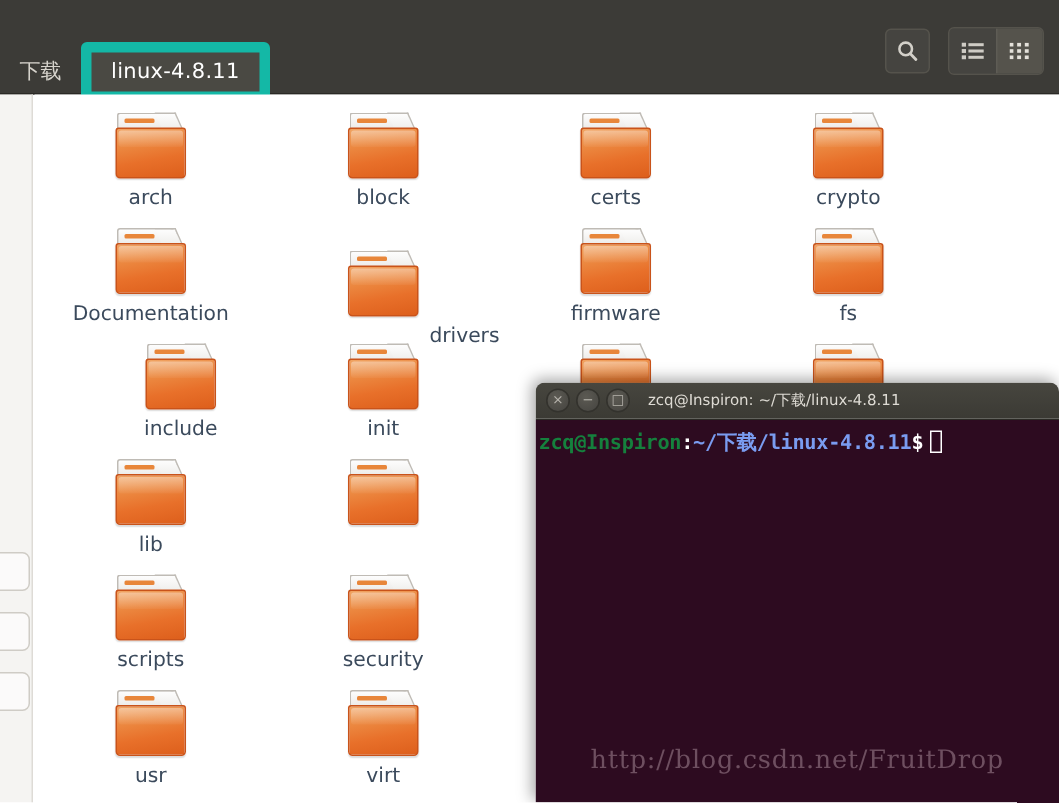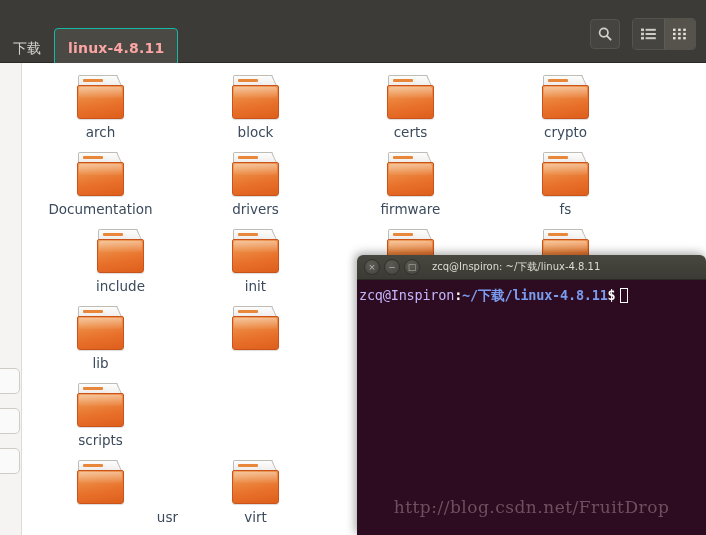--- a/index.html
+++ b/index.html
@@ -51,24 +51,24 @@
     height: 40px;
     padding: 0 13px;
     color: #d6d3cc;
     font-size: 14px;
     line-height: 40px;
     white-space: nowrap;
     box-sizing: border-box;
   }
   .crumb.current {
     background: #4a4943;
-    border: 1px solid #14b8a6;
+    border: 7px solid #14b8a6;
     border-radius: 4px;
-    color: #fca5a5;
-    font-weight: 700;
+    color: #ffffff;
+    font-weight: 400;
     letter-spacing: 0.2px;
   }
   .toolbar-right {
     position: absolute;
     right: 10px; top: 18px;
     display: flex;
     align-items: center;
     gap: 12px;
   }
   .tb-btn {
@@ -248,21 +248,21 @@
     padding: 6px 0 0 2px;
     box-sizing: border-box;
     font-family: "DejaVu Sans Mono", "Liberation Mono", monospace;
     font-size: 13.5px;
   }
   .prompt-line {
     white-space: nowrap;
     line-height: 18px;
     letter-spacing: -0.2px;
   }
-  .p-user { color: #c4b5fd; font-weight: 400; }
+  .p-user { color: #15803d; font-weight: 700; }
   .p-colon { color: #ffffff; font-weight: 700; }
   .p-path { color: #7a9cf0; font-weight: 700; }
   .p-dollar { color: #ffffff; font-weight: 700; }
   .cursor {
     display: inline-block;
     width: 8px; height: 15px;
     border: 1px solid #ffffff;
     vertical-align: -3px;
     margin-left: 4px;
     box-sizing: border-box;
@@ -380,21 +380,21 @@
           <div class="item-label">crypto</div>
         </div>
         <div class="grid-item" style="left: 0px; top: 89px;">
           <div class="folder">
             <div class="tab"></div>
             <div class="tab-slope"></div>
             <div class="body"></div>
           </div>
           <div class="item-label">Documentation</div>
         </div>
-        <div class="grid-item" style="left: 155px; top: 89px;">
+        <div class="grid-item" style="left: 155px; top: 104px; text-align: right;">
           <div class="folder">
             <div class="tab"></div>
             <div class="tab-slope"></div>
             <div class="body"></div>
           </div>
           <div class="item-label">drivers</div>
         </div>
         <div class="grid-item" style="left: 310px; top: 89px;">
           <div class="folder">
             <div class="tab"></div>
@@ -459,21 +459,29 @@
           </div>
         </div>
         <div class="grid-item" style="left: 0px; top: 320px;">
           <div class="folder">
             <div class="tab"></div>
             <div class="tab-slope"></div>
             <div class="body"></div>
           </div>
           <div class="item-label">scripts</div>
         </div>
-        <div class="grid-item" style="left: 0px; top: 397px; text-align: right;">
+        <div class="grid-item" style="left: 155px; top: 320px;">
+          <div class="folder">
+            <div class="tab"></div>
+            <div class="tab-slope"></div>
+            <div class="body"></div>
+          </div>
+          <div class="item-label">security</div>
+        </div>
+        <div class="grid-item" style="left: 0px; top: 397px;">
           <div class="folder">
             <div class="tab"></div>
             <div class="tab-slope"></div>
             <div class="body"></div>
           </div>
           <div class="item-label">usr</div>
         </div>
         <div class="grid-item" style="left: 155px; top: 397px;">
           <div class="folder">
             <div class="tab"></div>

